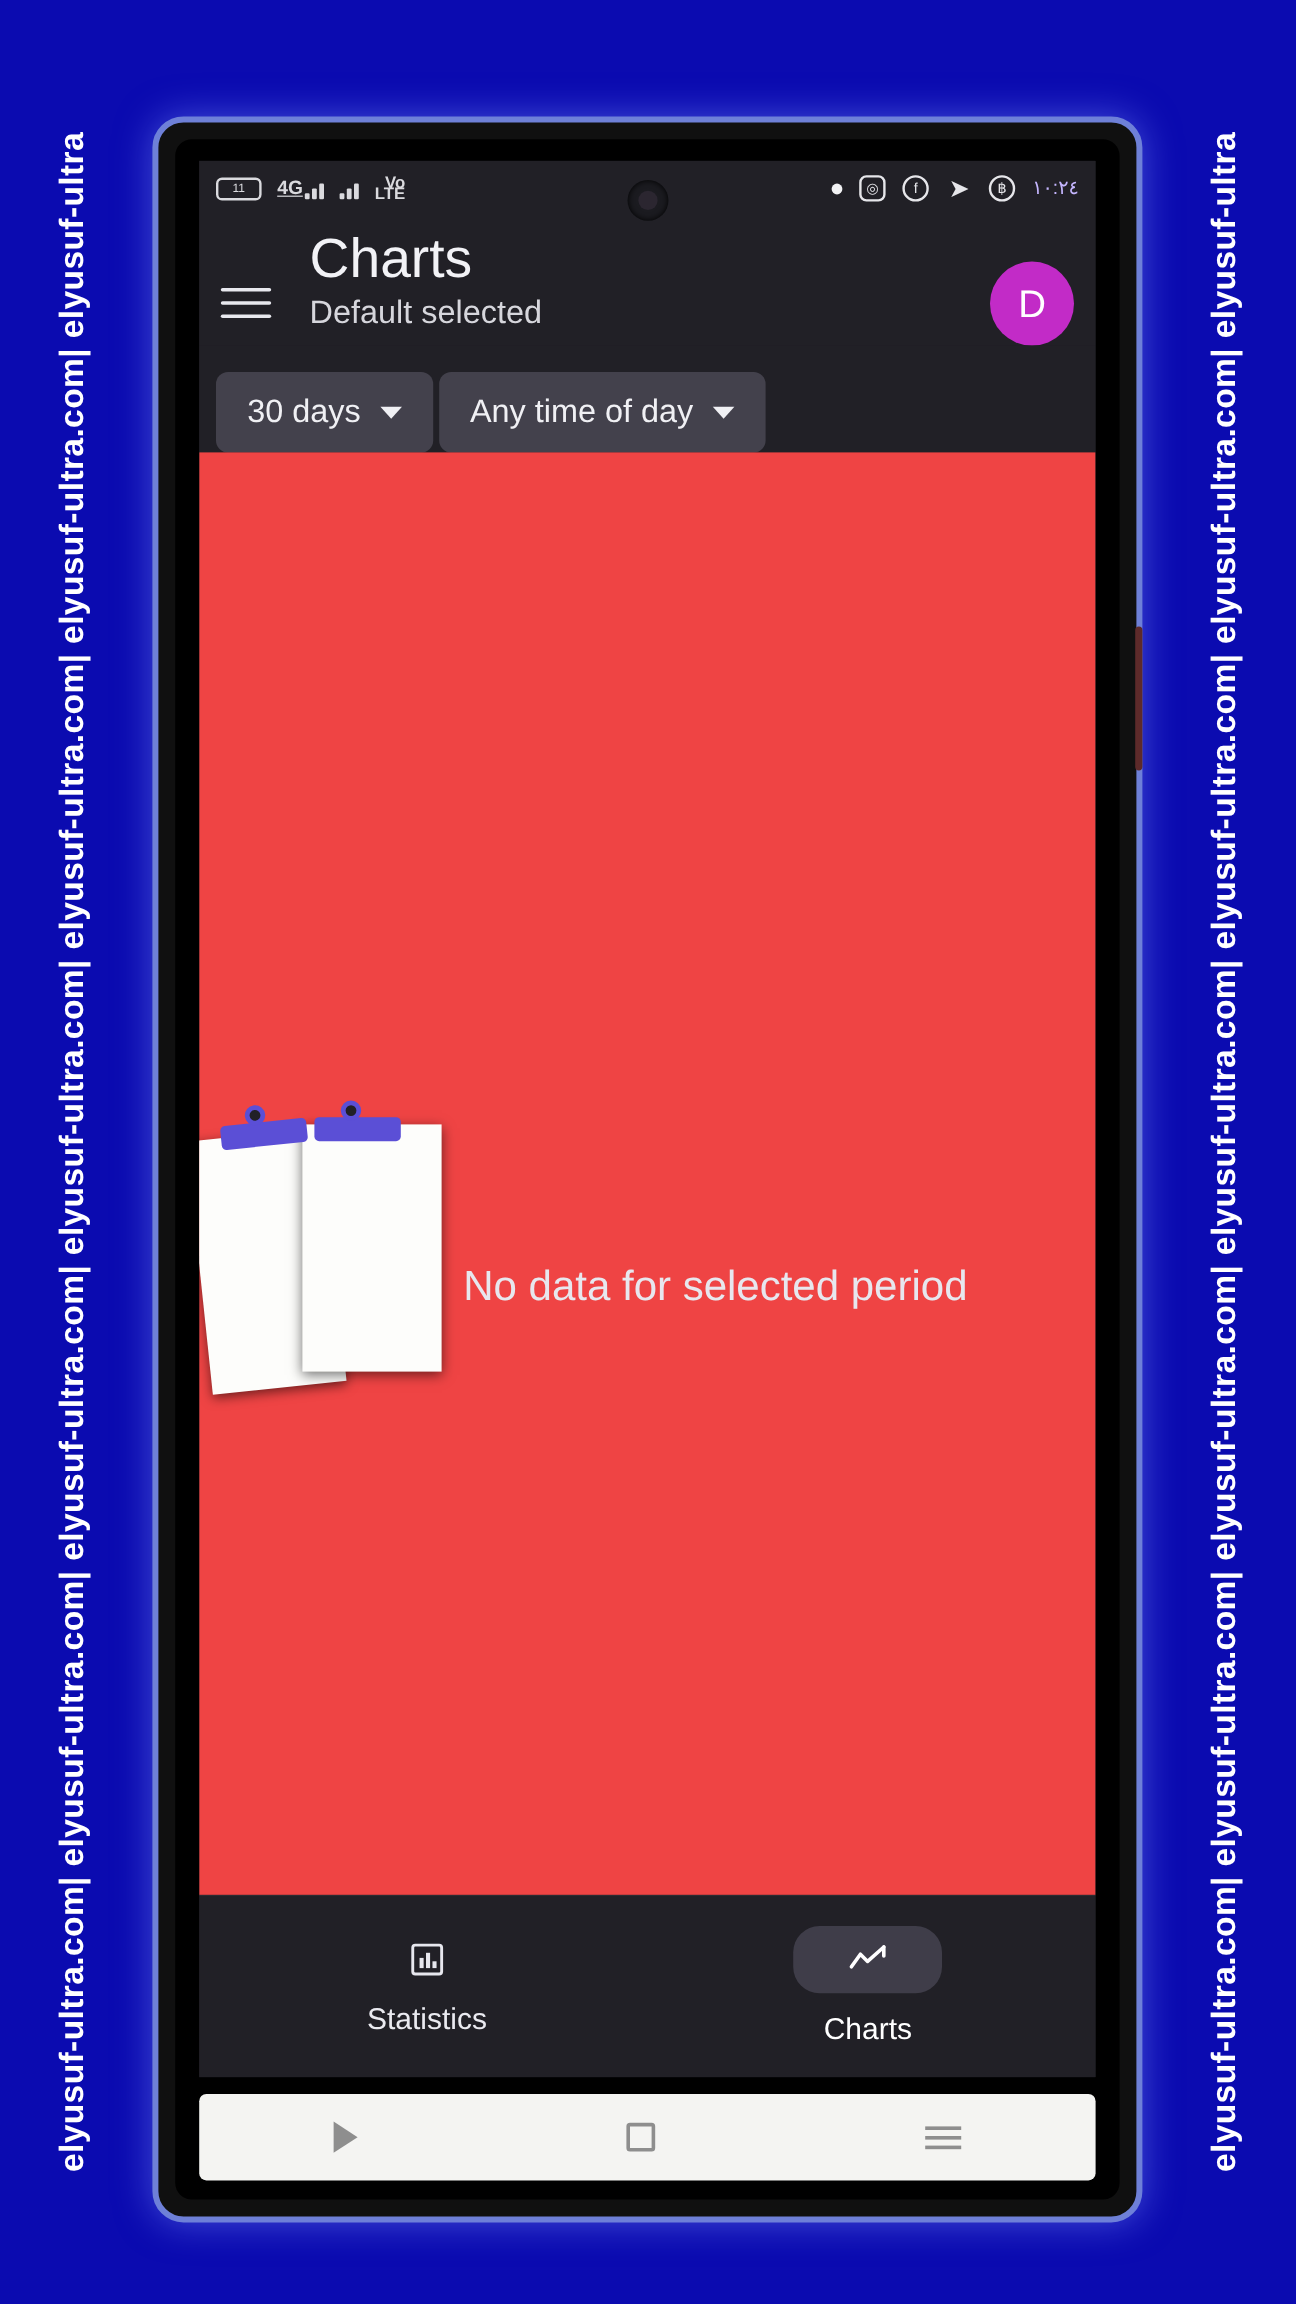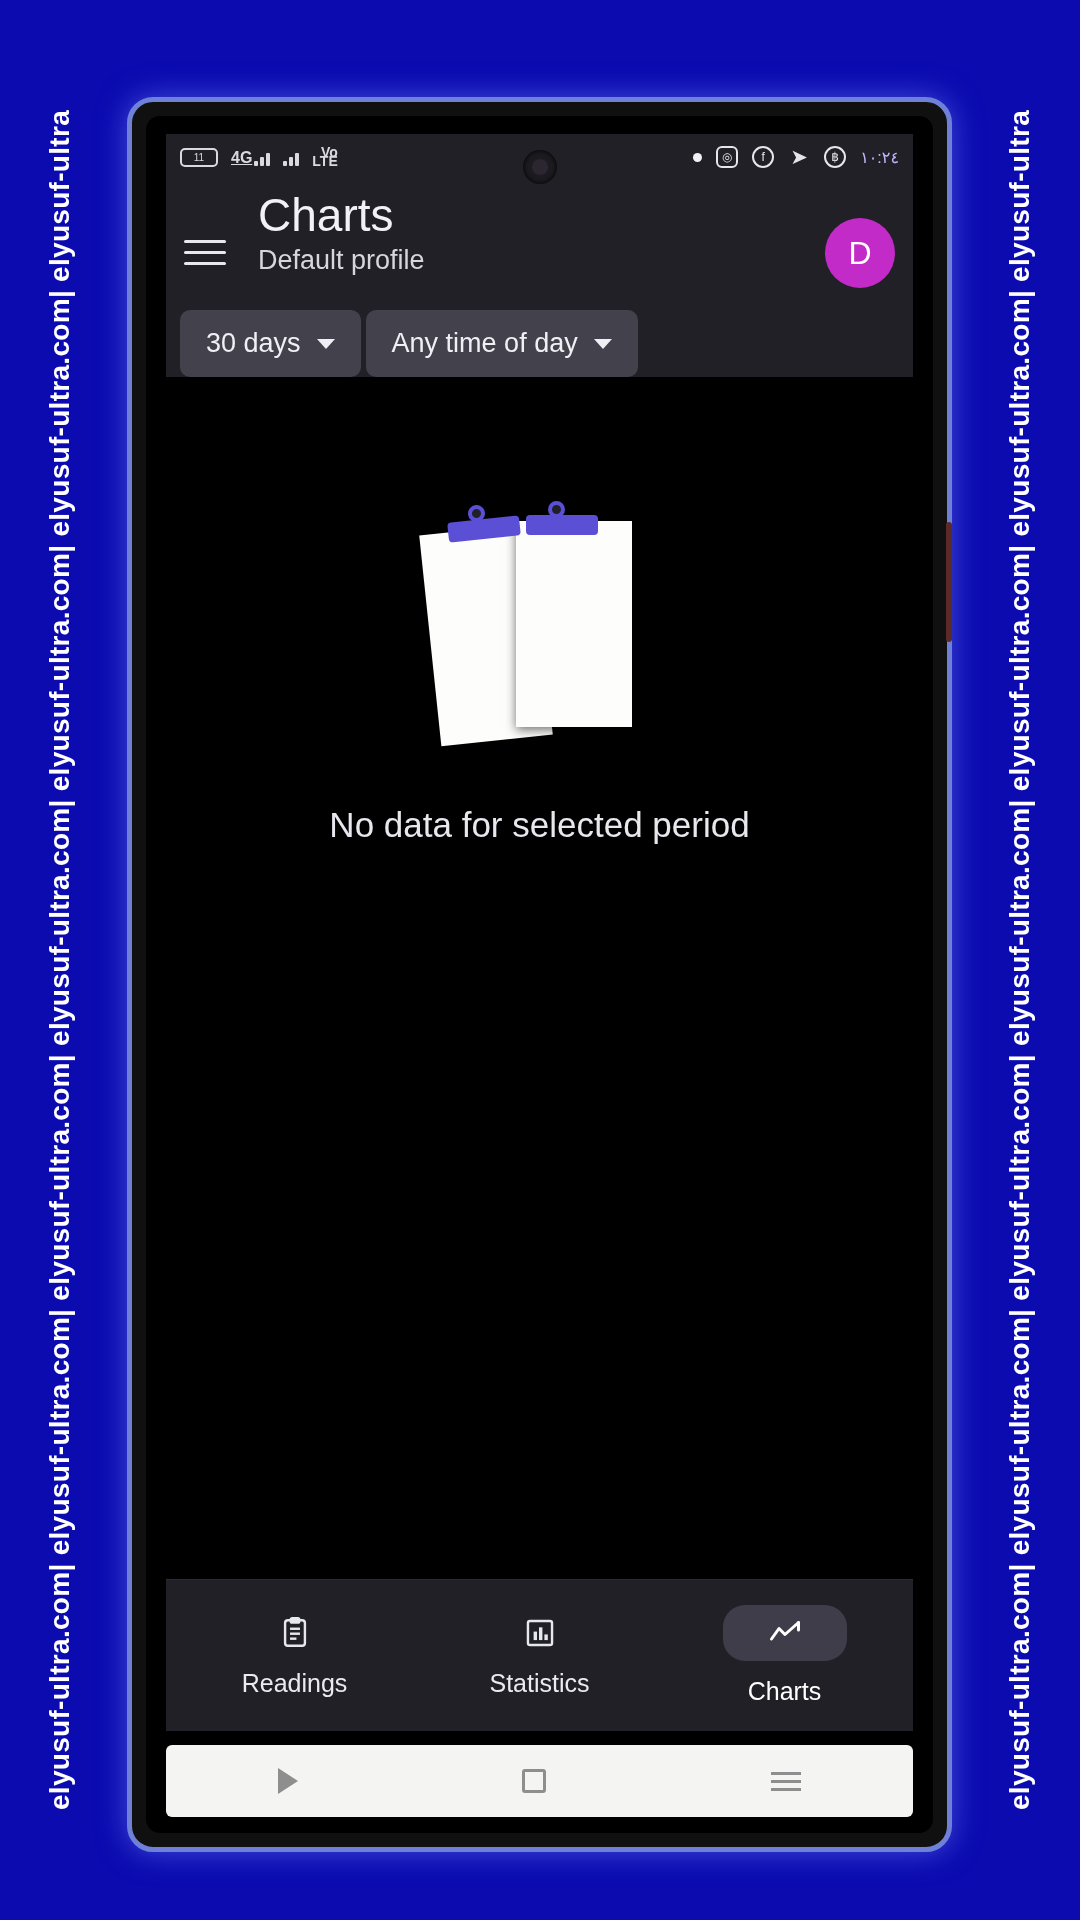--- a/index.html
+++ b/index.html
@@ -208,23 +208,23 @@
   .caret {
     width: 0; height: 0;
     border-left: 9px solid transparent;
     border-right: 9px solid transparent;
     border-top: 10px solid #f0f0f4;
   }
 
   
   .content {
     flex: 1;
-    background: #000000;
-    display: flex;
-    flex-direction: column;
+    background: #ef4444;
+    display: flex;
+    flex-direction: row;
     align-items: center;
     padding-top: 130px;
     position: relative;
   }
   .empty-art {
     position: relative;
     width: 220px; height: 240px;
   }
   .sheet {
     position: absolute;
@@ -389,21 +389,21 @@
         </div>
 
         <div class="appbar">
           <div class="hamburger">
             <span></span>
               <span></span>
               <span></span>
           </div>
           <div class="titlegrp">
             <div class="app-title">Charts</div>
-            <div class="app-sub">Default profile</div>
+            <div class="app-sub">Default selected</div>
           </div>
           <div class="avatar">D</div>
         </div>
 
 
         <div class="filters">
           <div class="chip">
             <span>30 days</span>
             <span class="caret"></span>
           </div>
@@ -419,34 +419,20 @@
             <div class="sheet sheet-front"></div>
             <div class="clip clip-back"></div>
             <div class="clip clip-front"></div>
             <div class="clip-ring ring-back"></div>
             <div class="clip-ring ring-front"></div>
           </div>
           <div class="empty-text">No data for selected period</div>
         </div>
 
         <div class="bottomnav">
-          <div class="navitem">
-            <div class="navpill">
-              <div class="navicon">
-                <svg width="34" height="34" viewBox="0 0 24 24" fill="none" stroke="#e7e7ee" stroke-width="1.7">
-                  <rect x="5" y="3" width="14" height="18" rx="2"></rect>
-                  <rect x="9" y="1.5" width="6" height="3.2" rx="1" fill="#e7e7ee"></rect>
-                  <line x1="8.5" y1="9" x2="15.5" y2="9"></line>
-                  <line x1="8.5" y1="12.5" x2="15.5" y2="12.5"></line>
-                  <line x1="8.5" y1="16" x2="13" y2="16"></line>
-                </svg>
-              </div>
-            </div>
-            <div class="navlabel">Readings</div>
-          </div>
 
           <div class="navitem">
             <div class="navpill">
               <div class="navicon">
                 <svg width="34" height="34" viewBox="0 0 24 24" fill="none" stroke="#e7e7ee" stroke-width="1.7">
                   <rect x="3.5" y="3.5" width="17" height="17" rx="1.5"></rect>
                   <rect x="7.5" y="11" width="2.4" height="6" fill="#e7e7ee" stroke="none"></rect>
                   <rect x="11.3" y="8" width="2.4" height="9" fill="#e7e7ee" stroke="none"></rect>
                   <rect x="15.1" y="13" width="2.4" height="4" fill="#e7e7ee" stroke="none"></rect>
                 </svg>

